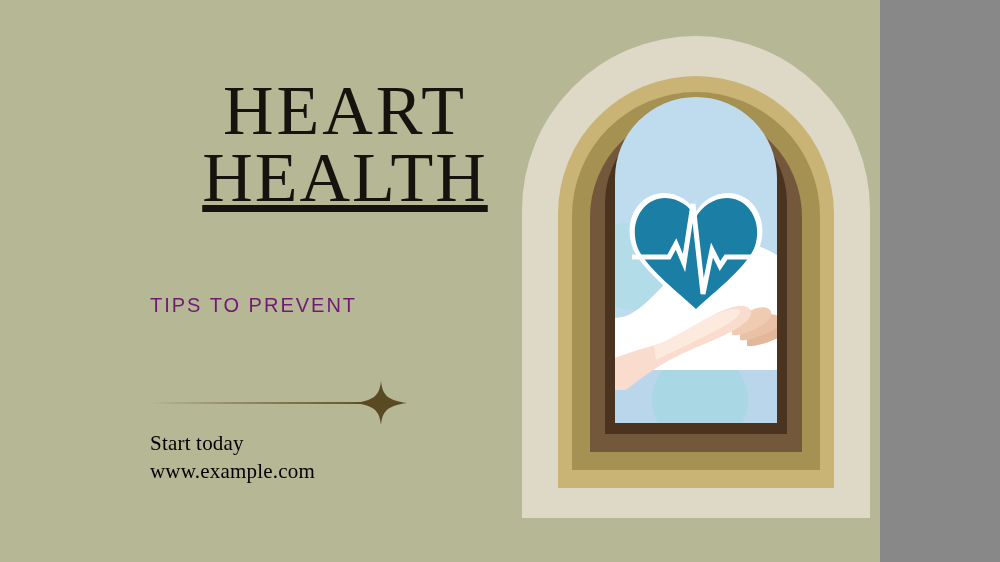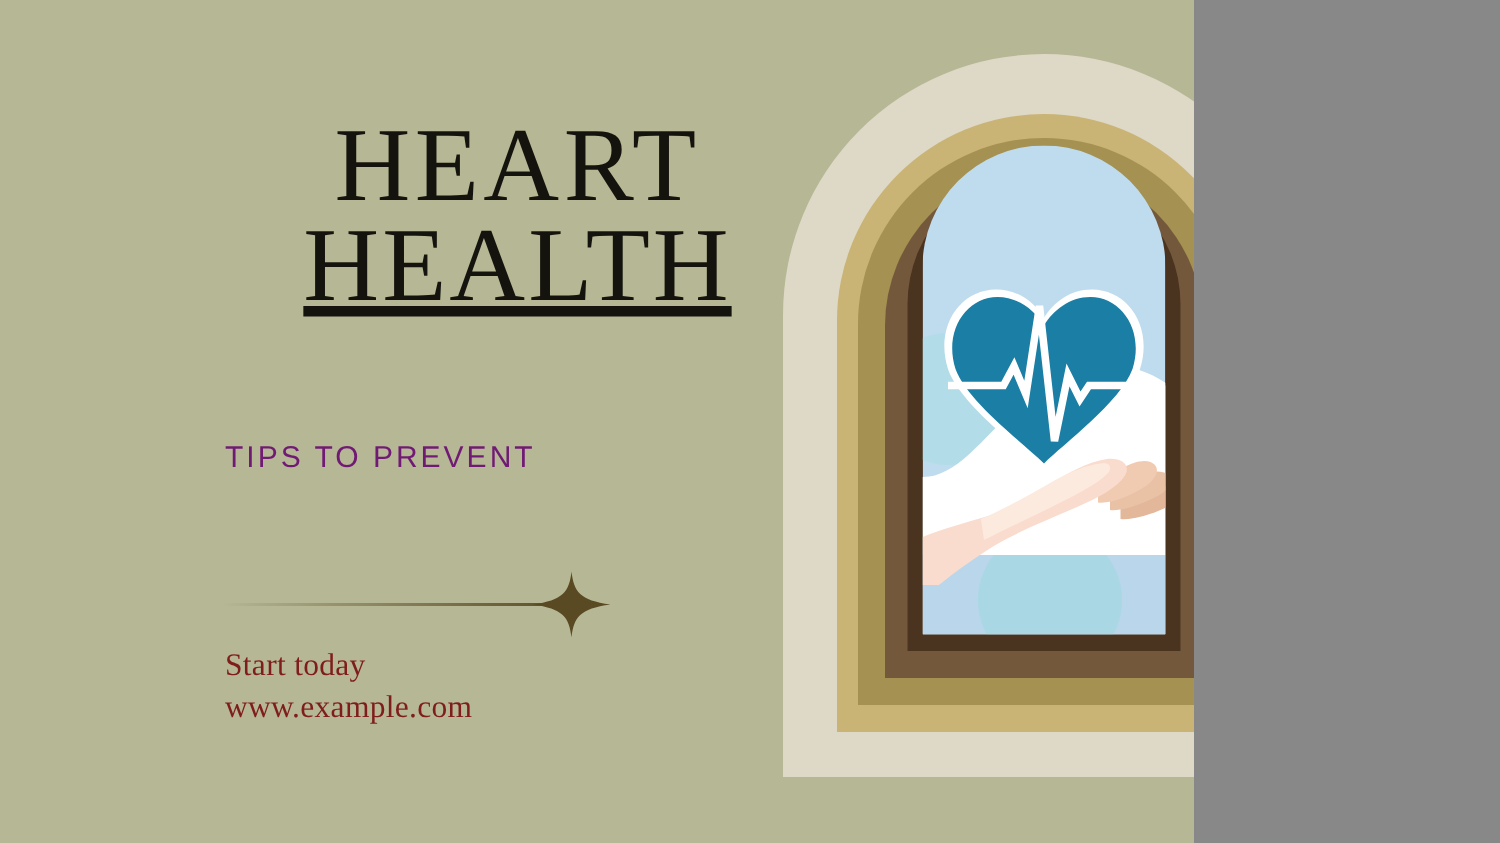--- a/index.html
+++ b/index.html
@@ -2,25 +2,26 @@
 <html><head>
 <meta charset="utf-8">
 <style>
   html, body {
     margin: 0;
     padding: 0;
     background: #888;
   }
   #poster {
     position: relative;
-    width: 796px;
+    width: 868px;
     height: 562px;
     overflow: hidden;
     background: #b6b794;
     font-family: "Liberation Sans", sans-serif;
+    padding-left: 12px;
   }
 
   
   .title-block {
     position: absolute;
     left: 0px;
     top: 78px;
     width: 690px;
     text-align: center;
     pointer-events: none;
@@ -89,21 +90,21 @@
   .cta-block {
     position: absolute;
     left: 150px;
     top: 430px;
     width: 400px;
   }
   .cta-line {
     font-family: "Liberation Serif", serif;
     font-size: 21px;
     line-height: 1.32;
-    color: #7f1d1d;
+    color: #000000;
     letter-spacing: 0.2px;
     white-space: nowrap;
   }
 </style>
 </head>
 <body>
 
 <div id="poster">
 
   <div class="title-block">

